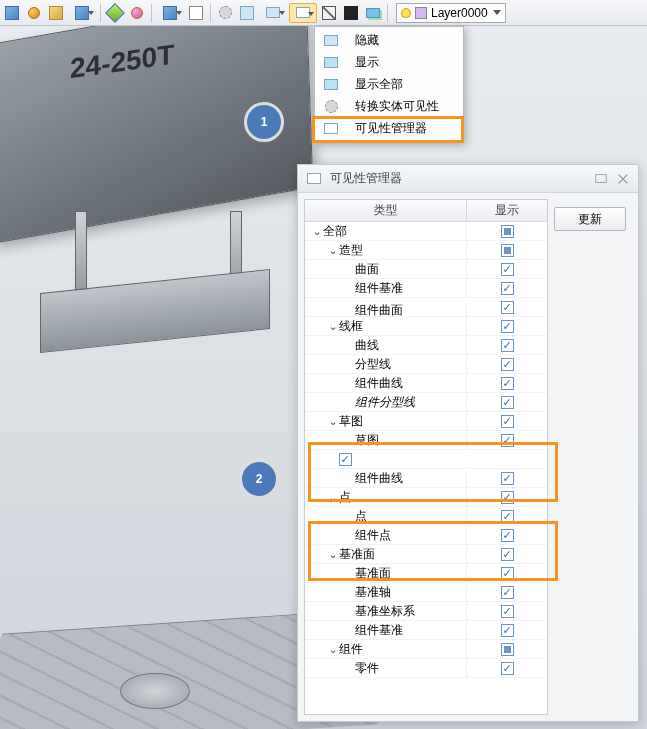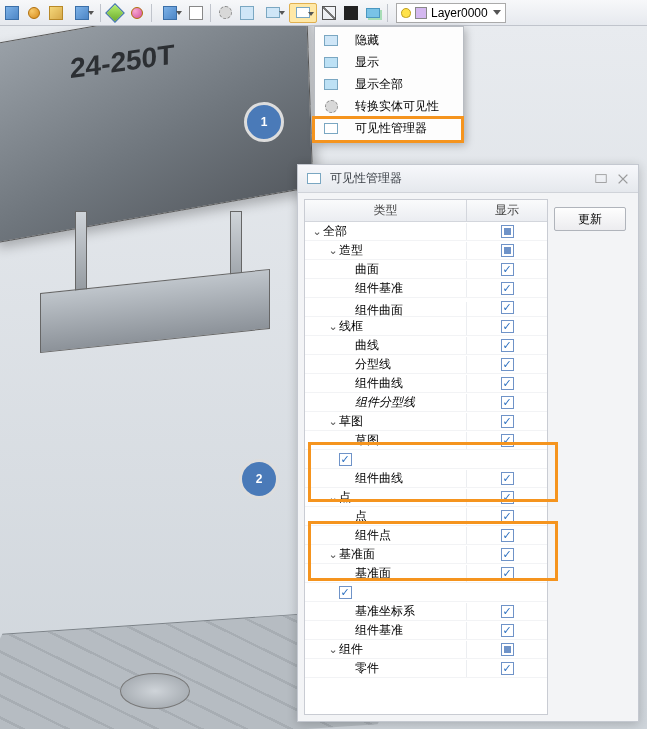--- a/index.html
+++ b/index.html
@@ -372,20 +372,24 @@
           <div class="row">
             <div class="c1" style="padding-left: 38px;">
               <span class="tw"></span>
               <span>基准面</span>
             </div>
             <div class="c2">
               <span class="chk on"></span>
             </div>
           </div>
           <div class="row">
+            <div class="c1" style="padding-left: 38px;">
+              <span class="tw"></span>
+              <span>基准轴</span>
+            </div>
             <div class="c2">
               <span class="chk on"></span>
             </div>
           </div>
           <div class="row">
             <div class="c1" style="padding-left: 38px; align-items: center;">
               <span class="tw"></span>
               <span>基准坐标系</span>
             </div>
             <div class="c2">

